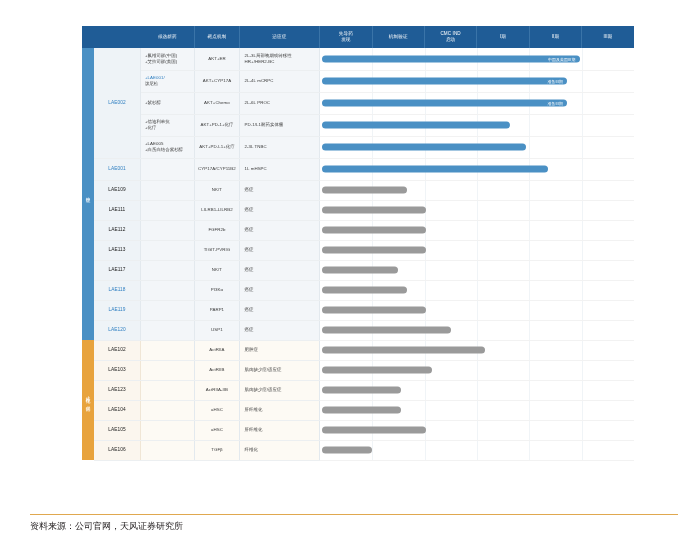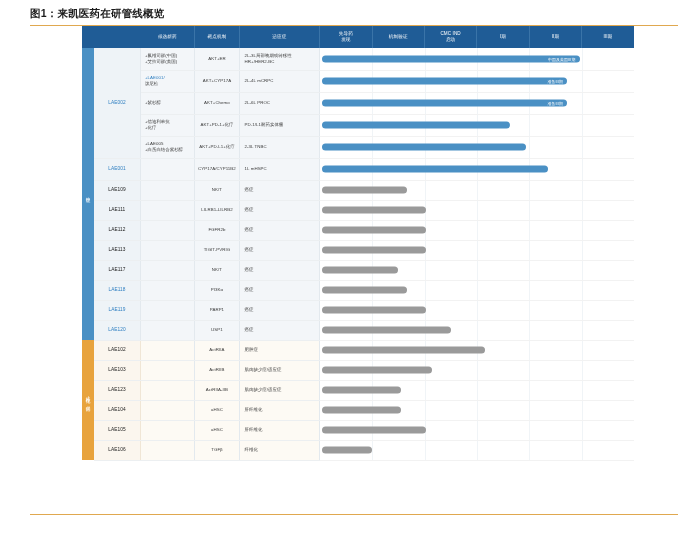--- a/index.html
+++ b/index.html
@@ -157,27 +157,20 @@
   }
 
   .row-h-tall{height:22px;}
   .row-h{height:20px;}
 </style>
 </head>
 <body>
 
 <div class="page">
 
-  <div class="title-wrap">
-    <div class="fig-title">
-
-      <span>图1：来凯医药在研管线概览</span>
-    </div>
-    <div class="title-rule"></div>
-  </div>
 
   <table class="tbl">
     <colgroup>
       <col class="c-band">
         <col class="c-drug">
         <col class="c-cand">
         <col class="c-target">
         <col class="c-ind">
       <col class="c-ph">
         <col class="c-ph">
@@ -578,13 +571,14 @@
               <i style="left: 66.6667%;"></i>
               <i style="left: 83.3333%;"></i>
             </div>
             <div class="bar grey" style="width: 16%;"></div>
           </td>
         </tr>
       </tbody>
   </table>
 
   <div class="foot-rule"></div>
+  <div class="source">资料来源：公司官网，天风证券研究所</div>
 </div>
 
 </body></html>

